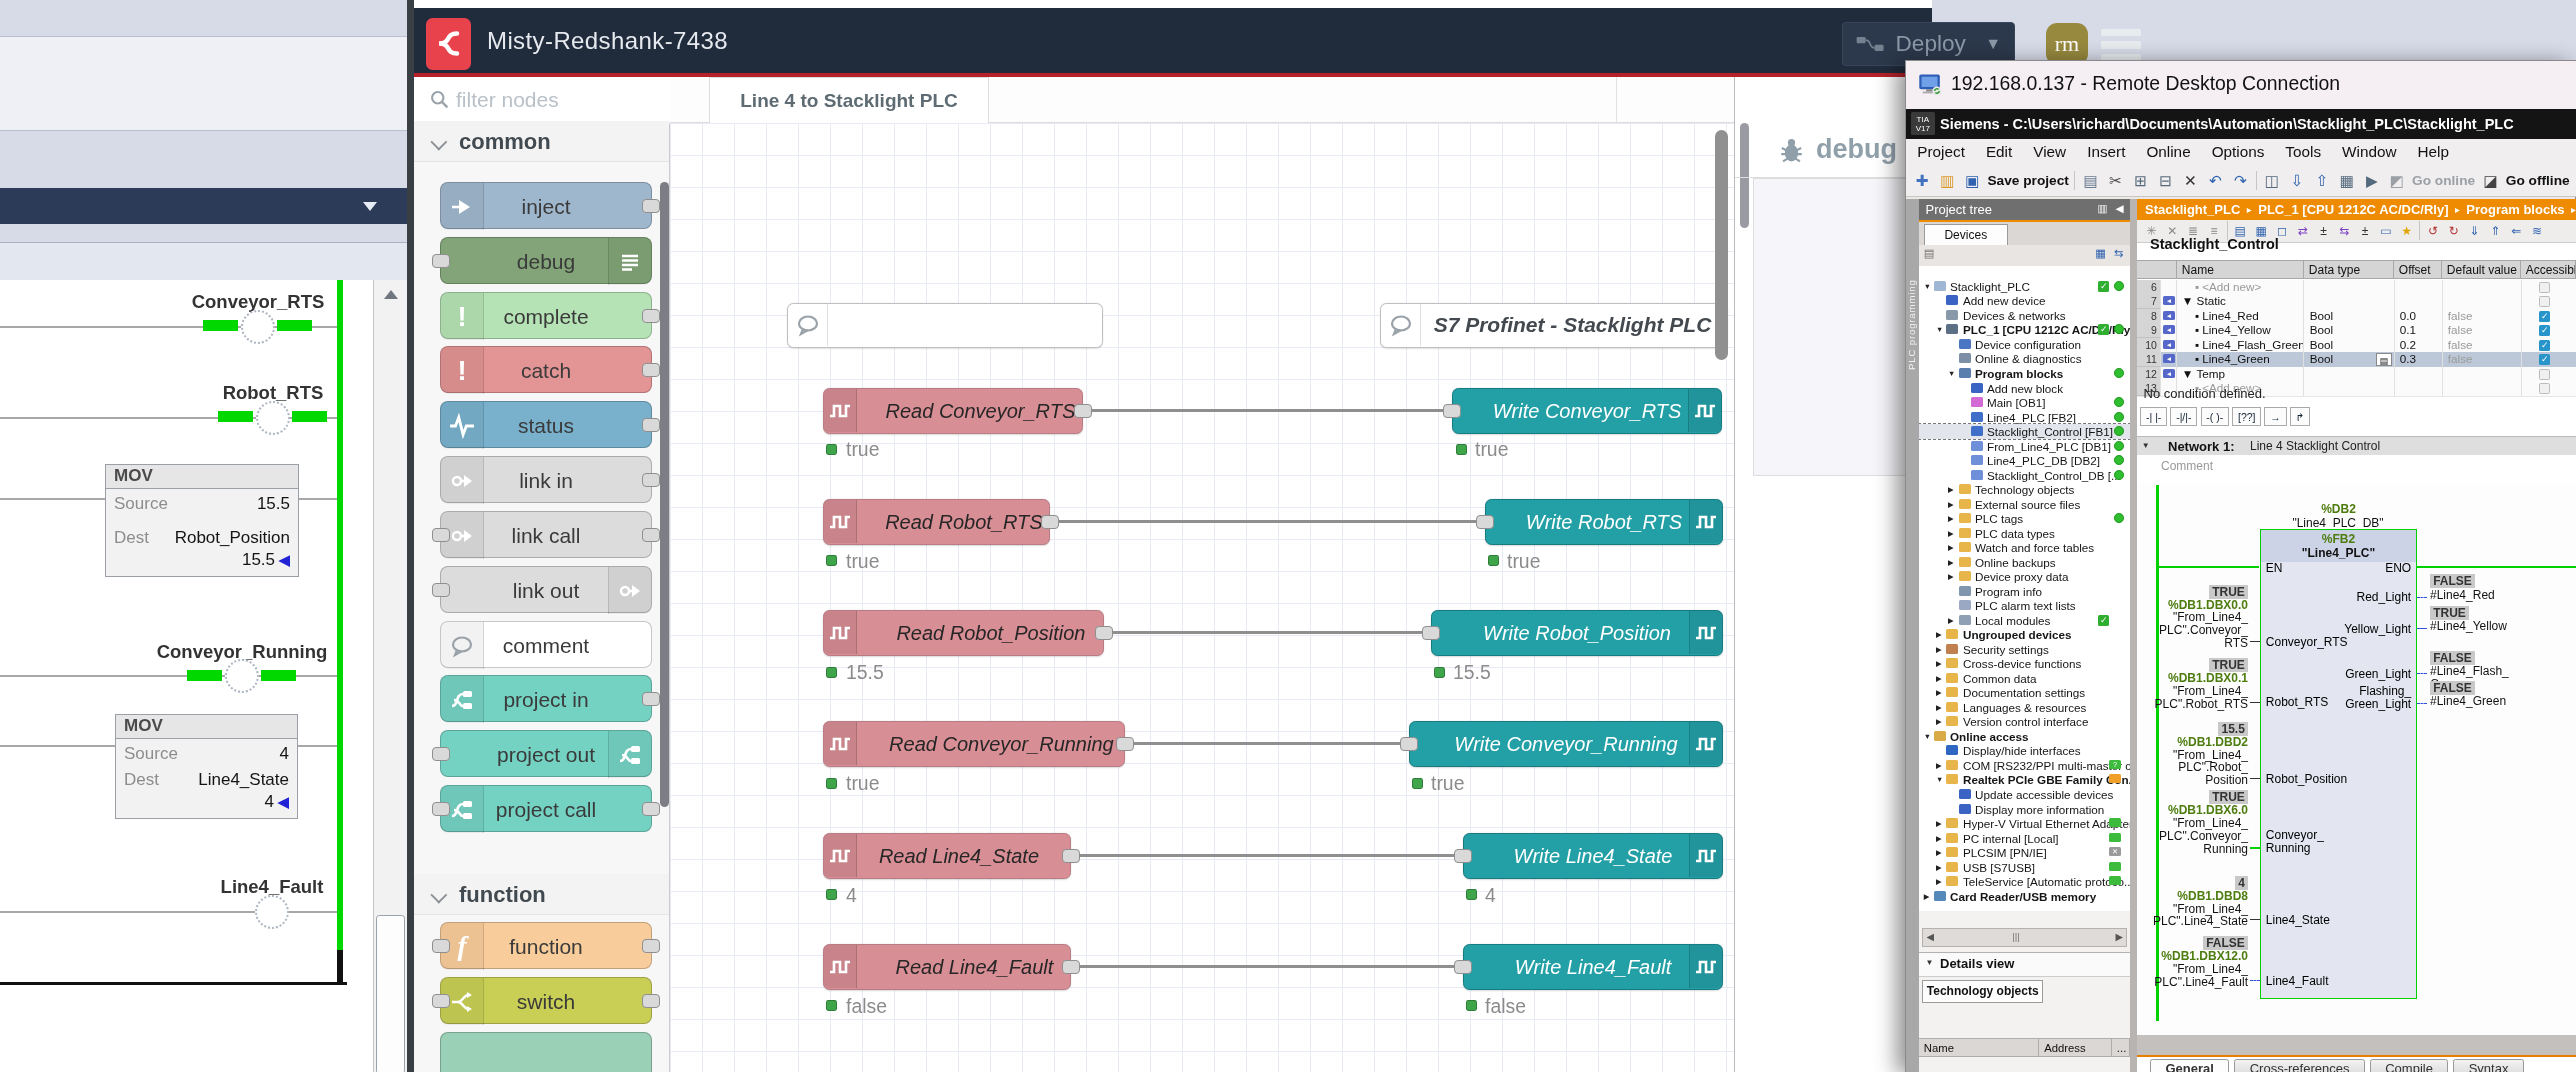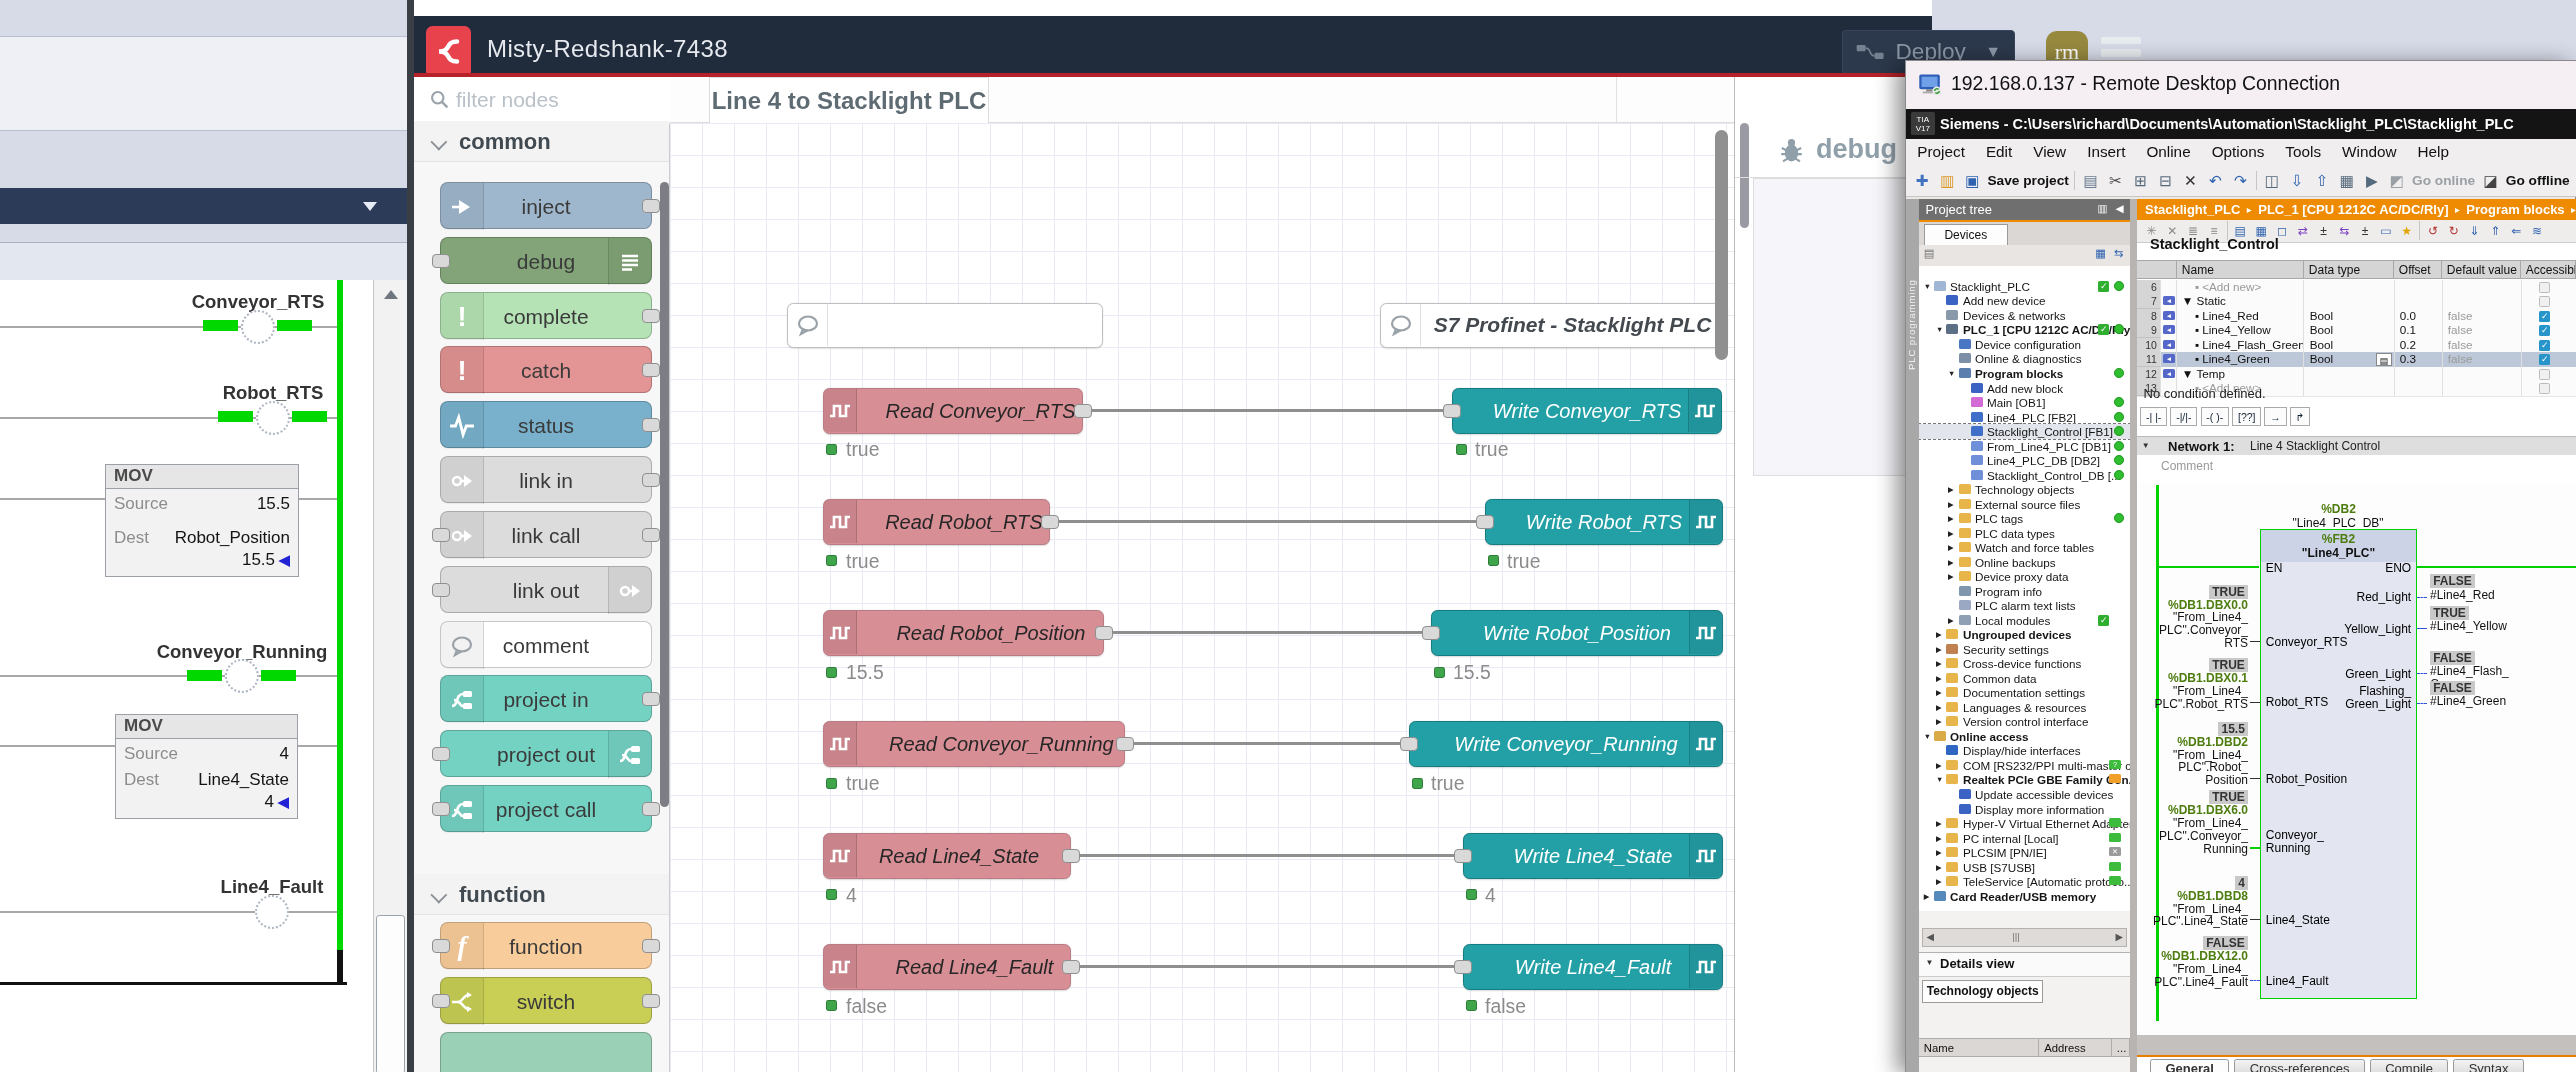--- a/index.html
+++ b/index.html
@@ -21,21 +21,21 @@
   .mov-val{color:#141414;}
   .blue-arrow{color:#2121d6;font-size:15.3px;}
   .lad-rail{background:#00d800;}
   .lp-scroll{left:373px;top:280px;width:34px;height:793px;background:#f2f2f2;border-left:0.8px solid #c6c6c6;}
   .lp-thumb{left:376px;width:27px;background:#fdfdfd;border:0.8px solid #9aa2ac;border-radius:3.2px;}
   .tri-up{width:0;height:0;border-left:7.3px solid transparent;border-right:7.3px solid transparent;border-bottom:9px solid #6f7680;}
   .tri-down-w{width:0;height:0;border-left:7.3px solid transparent;border-right:7.3px solid transparent;border-top:9px solid #e8ecf4;}
   .win-divider{left:407px;top:0;width:6.5px;height:1073px;background:#3a3f46;}
   
   .nr{left:414px;top:0;width:1518px;height:1073px;background:#fff;}
-  .nr-header{left:0;top:16px;width:1518px;height:73px;background:#202b3c;}
+  .nr-header{left:0;top:8px;width:1518px;height:73px;background:#202b3c;}
   .nr-redline{left:0;top:73px;width:1518px;height:4px;background:#b7222a;}
   .nr-logo{left:12px;top:9.7px;width:45px;height:52px;background:#e8434c;border-radius:6.5px;display:flex;align-items:center;justify-content:center;}
   .nr-title{left:73px;top:19.4px;font-size:24px;color:#e6eaef;letter-spacing:0.4px;}
   .nr-deploy{left:1428px;top:13.7px;width:173px;height:44px;background:#2c394c;border:0.8px solid #37465c;border-radius:4px;display:flex;align-items:center;gap:11.3px;padding:0 13px;box-sizing:border-box;}
   .nr-deploy span{color:#8focused;}
   .nr-deploy .lbl{color:#8b98a6;font-size:22.6px;}
   .nr-deploy .chev{color:#8b98a6;font-size:16px;margin-left:8px;}
   .nr-avatar{left:1632px;top:14.5px;width:42px;height:42px;background:#97893e;border-radius:11.3px;color:#fff;font-size:22px;display:flex;align-items:center;justify-content:center;font-family:"Liberation Serif",serif;}
   .nr-burger{left:1687px;top:21px;width:40px;height:32px;display:flex;flex-direction:column;justify-content:space-between;}
   .nr-burger div{height:7.3px;background:#e8ecef;border-radius:1.6px;}
@@ -46,21 +46,21 @@
   .pal-cat .txt{position:absolute;left:45px;top:8px;font-size:22px;font-weight:700;color:#414a50;}
   .pal-chev{position:absolute;left:19.4px;top:14.5px;width:9.7px;height:9.7px;border-right:2.4px solid #8a9096;border-bottom:2.4px solid #8a9096;transform:rotate(45deg);}
   .pal-node{position:absolute;width:212px;height:47px;border-radius:8px;box-sizing:border-box;border:0.8px solid rgba(0,0,0,.22);}
   .pal-node .lab{position:absolute;top:0;height:47px;line-height:47px;font-size:21px;color:#3a3a3a;width:100%;text-align:center;}
   .pal-icon{position:absolute;top:0;width:42px;height:47px;display:flex;align-items:center;justify-content:center;}
   .pal-icon.left{left:0;border-right:0.8px solid rgba(0,0,0,.12);background:rgba(0,0,0,.05);border-radius:7.3px 0 0 7.3px;}
   .pal-icon.right{right:0;border-left:0.8px solid rgba(0,0,0,.12);background:rgba(0,0,0,.05);border-radius:0 7.3px 7.3px 0;}
   .port{position:absolute;width:18px;height:13.7px;background:#d9d9d9;border:1.6px solid #8f8f8f;border-radius:4px;box-sizing:border-box;}
   .pal-scroll{left:246px;top:105px;width:9px;height:625px;background:#7d7d86;border-radius:4.8px;}
   .nr-tabbar{left:256px;top:77px;width:1262px;height:46px;background:#fdfdfd;border-bottom:0.8px solid #ddd;box-sizing:border-box;}
-  .nr-tab{position:absolute;left:39px;top:0;width:280px;height:46px;background:#fff;border:0.8px solid #ddd;border-bottom:none;box-sizing:border-box;text-align:center;line-height:46px;font-size:24px;font-weight:700;color:#5e6b73;}
+  .nr-tab{position:absolute;left:39px;top:0;width:280px;height:46px;background:#fff;border:0.8px solid #ddd;border-bottom:none;box-sizing:border-box;text-align:center;line-height:46px;font-size:19px;font-weight:700;color:#5e6b73;}
   .nr-tb-sep{position:absolute;left:946px;top:0;width:0.8px;height:45px;background:#e2e2e2;}
   .nr-tb-btn{position:absolute;top:4.8px;width:35px;height:35px;color:#7f7f7f;font-size:22.6px;text-align:center;line-height:35px;}
   .nr-canvas{left:256px;top:123px;width:1065px;height:950px;background:#fff;overflow:hidden;
      background-image:linear-gradient(#e8ebf4 0.8px,transparent 0.8px),linear-gradient(90deg,#e8ebf4 0.8px,transparent 0.8px);
      background-size:32px 32px;}
   .flow-node{position:absolute;height:46px;border-radius:6.5px;box-sizing:border-box;border:1.6px solid rgba(0,0,0,.25);box-shadow:0 0.8px 1.6px rgba(0,0,0,.15);}
   .flow-node .lab{position:absolute;top:0;height:46px;line-height:44px;font-size:20px;font-style:italic;color:#262626;width:100%;text-align:center;white-space:nowrap;}
   .fn-icon{position:absolute;top:0;width:32px;height:43px;display:flex;align-items:center;justify-content:center;}
   .fn-icon.left{left:0;background:rgba(0,0,0,.07);border-right:0.8px solid rgba(0,0,0,.15);border-radius:4.8px 0 0 4.8px;}
   .fn-icon.right{right:0;background:rgba(0,0,0,.07);border-left:0.8px solid rgba(0,0,0,.15);border-radius:0 4.8px 4.8px 0;}

